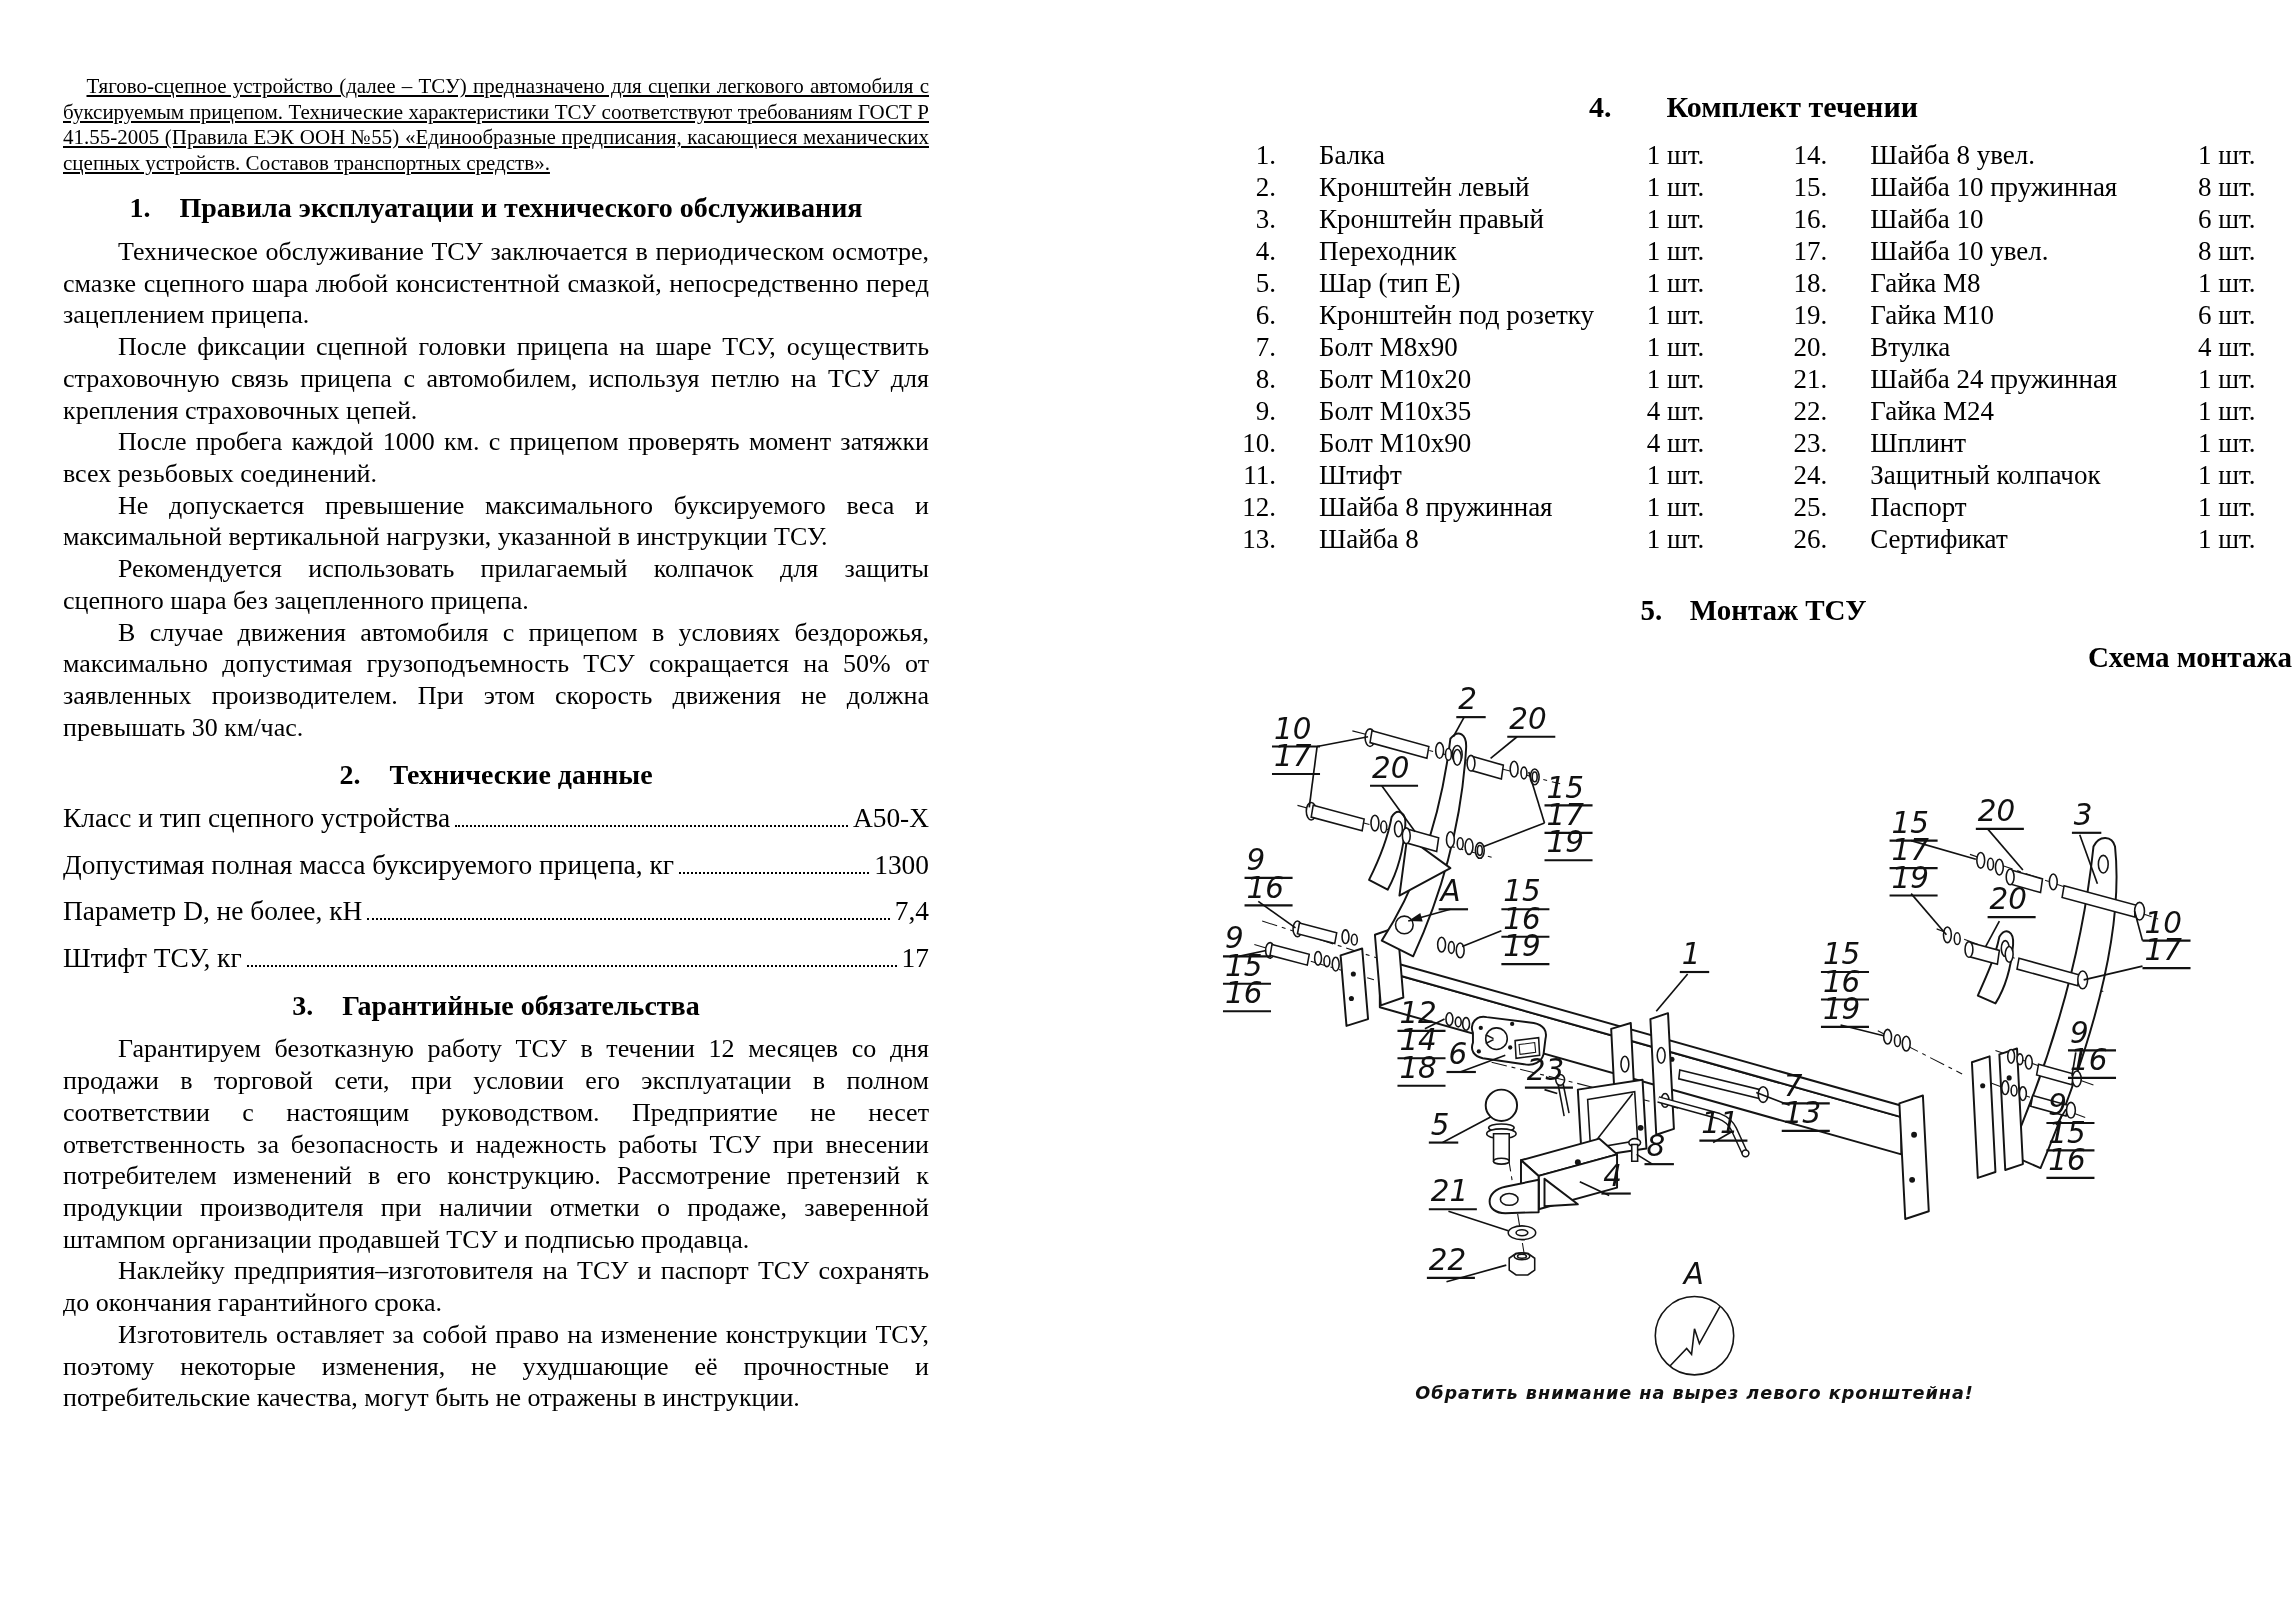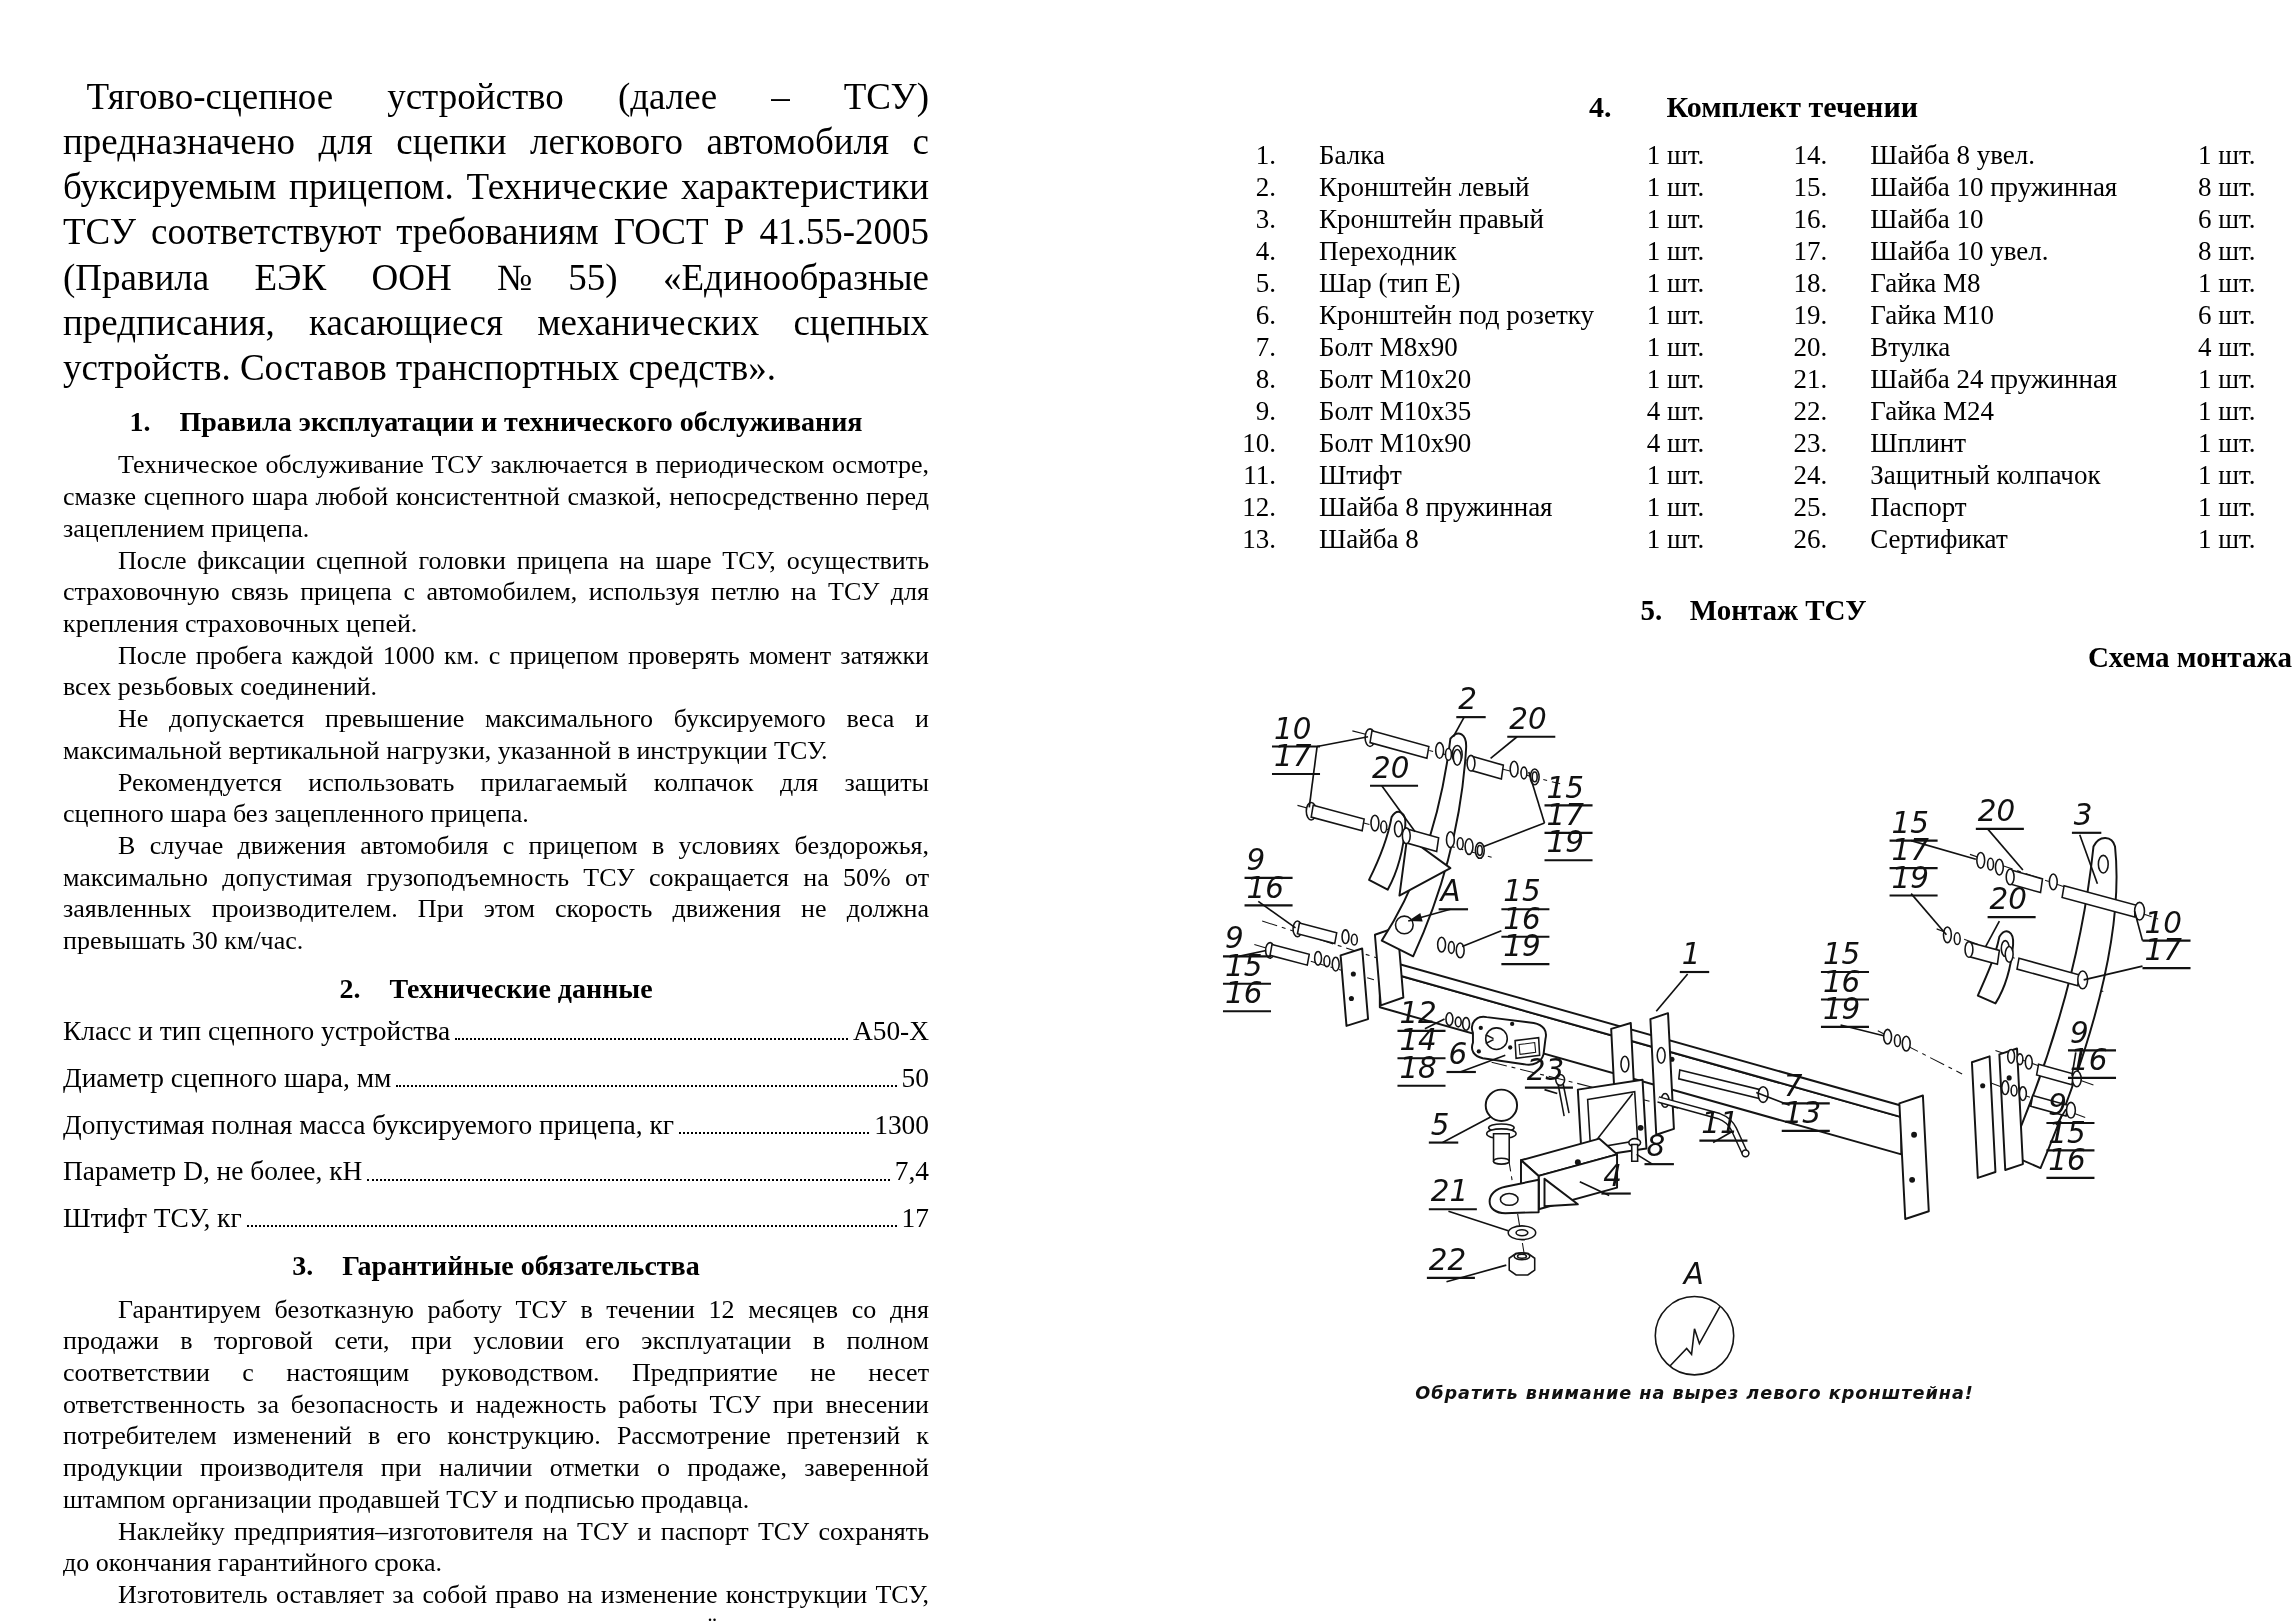--- a/index.html
+++ b/index.html
@@ -2,21 +2,21 @@
 <html lang="ru"><head>
 <meta charset="utf-8">
 <style>
   html,body{margin:0;padding:0;background:#888;}
   .page{
     position:relative; width:2293px; height:1621px; background:#ffffff;
     font-family:"Liberation Serif", serif; color:#000; overflow:hidden;
   }
   
   .leftcol{position:absolute; left:63px; top:74px; width:866px;}
-  .intro{font-size:37px; line-height:1.22; text-align:justify; text-indent:23.5px; margin:0 0 3.9px 0;}
+  .intro{font-size:21px; line-height:1.22; text-align:justify; text-indent:23.5px; margin:0 0 3.9px 0;text-decoration:underline;}
   p.para{font-size:26px; line-height:1.22; text-align:justify; text-indent:55px; margin:0;}
   .sec{display:flex; justify-content:center; gap:29px; font-size:28px; font-weight:bold; margin:15.7px 0 11.8px 0;}
   .sec .num{}
   .spec-row{display:flex; align-items:flex-end; font-size:27.4px; margin:0 0 15.7px 0;}
   .spec-row .slabel{white-space:nowrap;}
   .spec-row .lead{flex:1 1 auto; border-bottom:2px dotted #000; margin:0 4.9px; position:relative; top:-6.9px;}
   .spec-row .sval{white-space:nowrap;}
   
   .rightcol{position:absolute; left:1215px; top:74px; width:1077px;}
   .sec4{display:flex; justify-content:center; gap:55px; font-size:30px; font-weight:bold; margin:15.7px 0 9.8px 0;}
@@ -63,25 +63,20 @@
 
     <div class="sec">
       <span class="num">2.</span>
       <span>Технические данные</span>
     </div>
     <div>
         <div class="spec-row">
           <span class="slabel">Класс и тип сцепного устройства</span>
           <span class="lead"></span>
           <span class="sval">А50-Х</span>
-        </div>
-        <div class="spec-row">
-          <span class="slabel">Диаметр сцепного шара, мм</span>
-          <span class="lead"></span>
-          <span class="sval">50</span>
         </div>
         <div class="spec-row">
           <span class="slabel">Допустимая полная масса буксируемого прицепа, кг</span>
           <span class="lead"></span>
           <span class="sval">1300</span>
         </div>
         <div class="spec-row">
           <span class="slabel">Параметр D, не более, кН</span>
           <span class="lead"></span>
           <span class="sval">7,4</span>

